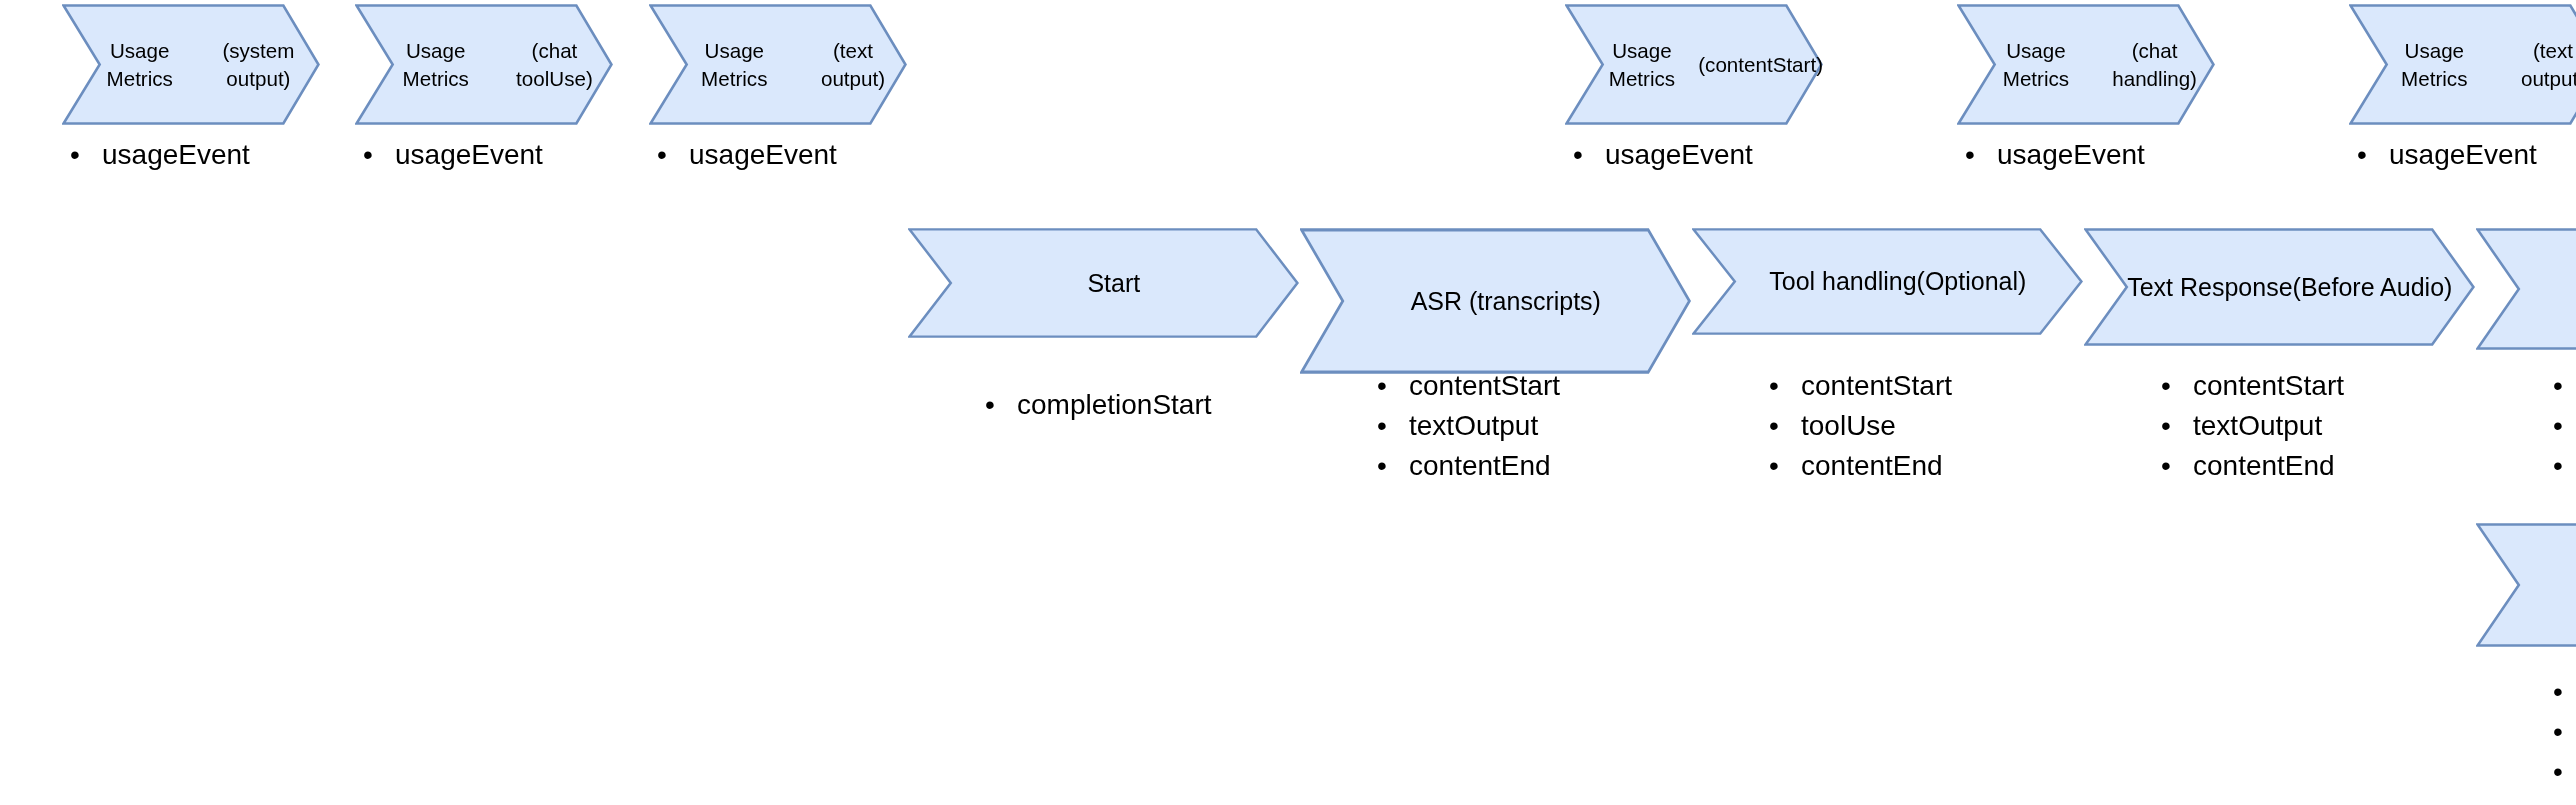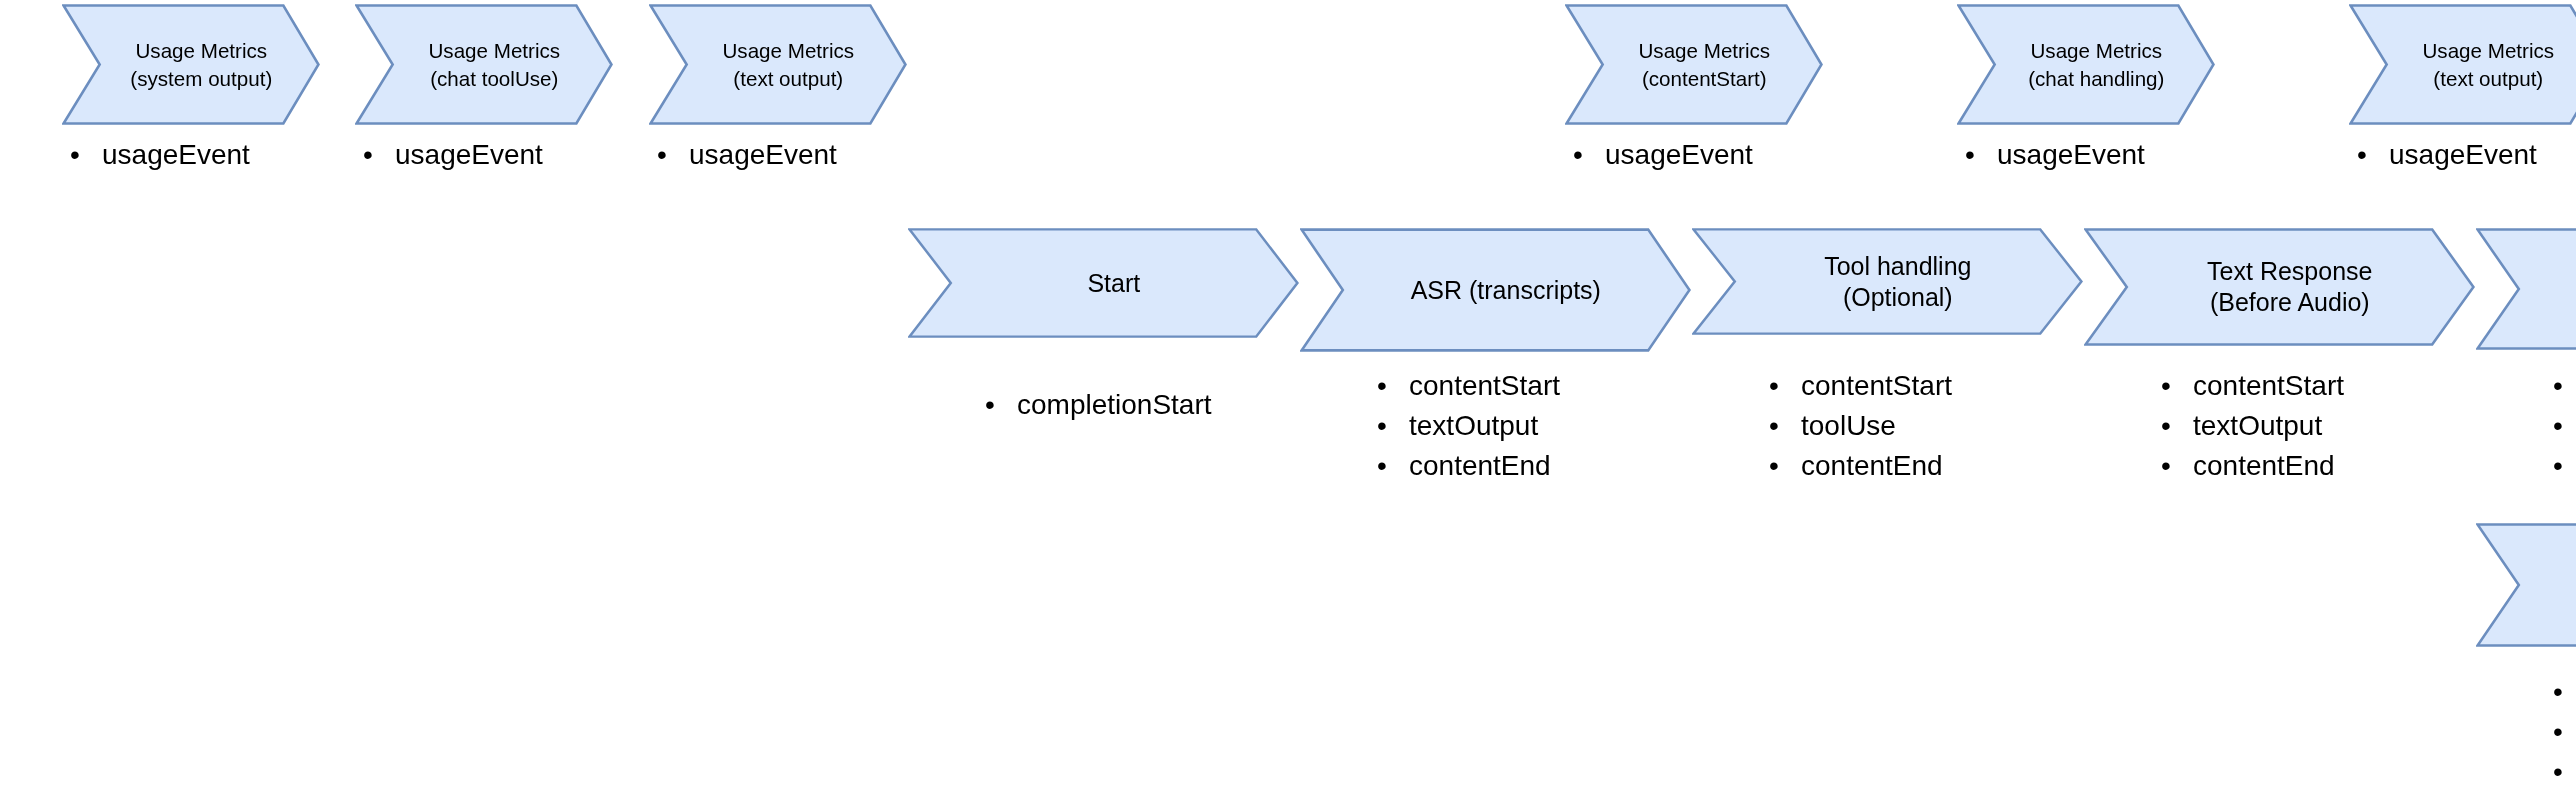--- a/index.html
+++ b/index.html
@@ -4,21 +4,21 @@
 <style>
   html,body{margin:0;padding:0}
   body{
     width:3650px;height:806px;position:relative;overflow:hidden;
     background:var(--bg,#ffffff);color:var(--text,#000000);
     font-family:"Liberation Sans",sans-serif;
   }
   .chev{position:absolute}
   .shape{position:absolute;left:0;top:0;width:100%;height:100%;display:block}
   .shape polygon{fill:var(--fill,#dae8fc);stroke:var(--stroke,#6c8ebf);stroke-width:5;stroke-linejoin:miter}
-  .lbl{position:absolute;left:0;top:0;right:0;bottom:0;display:flex;flex-direction:column;align-items:center;justify-content:center;text-align:center;padding-left:20.6px}
+  .lbl{position:absolute;left:0;top:0;right:0;bottom:0;display:flex;flex-direction:row;align-items:center;justify-content:center;text-align:center;padding-left:20.6px}
   .row1 .lbl{font-size:20.6px;line-height:28px}
   .row2 .lbl{font-size:25px;line-height:31px}
   .l2:empty{display:none}
   .italic{}
   .blist{position:absolute}
   .bi{display:flex;align-items:baseline;font-size:28px;line-height:40px;white-space:nowrap}
   .dot{width:32px;flex:0 0 32px}
 </style>
 </head>
 <body>
@@ -127,21 +127,21 @@
       <span class="l1">Start</span>
     </div>
 </div>
 <div class="blist" style="left:985px;top:385px">
   <div class="bi">
       <span class="dot">•</span>
       <span>completionStart</span>
     </div>
 </div>
 
-<div class="chev row2" style="left:1300px;top:228px;width:391px;height:124px">
+<div class="chev row2" style="left:1300px;top:228px;width:391px;height:146px">
   <svg class="shape" viewBox="0 0 758 236" preserveAspectRatio="none">
       <polygon points="3,3 675,3 755,118 675,233 3,233 83,118"></polygon>
     </svg>
   <div class="lbl">
       <span class="l1">ASR (transcripts)</span>
     </div>
 </div>
 <div class="blist" style="left:1377px;top:366px">
   <div class="bi">
       <span class="dot">•</span>

